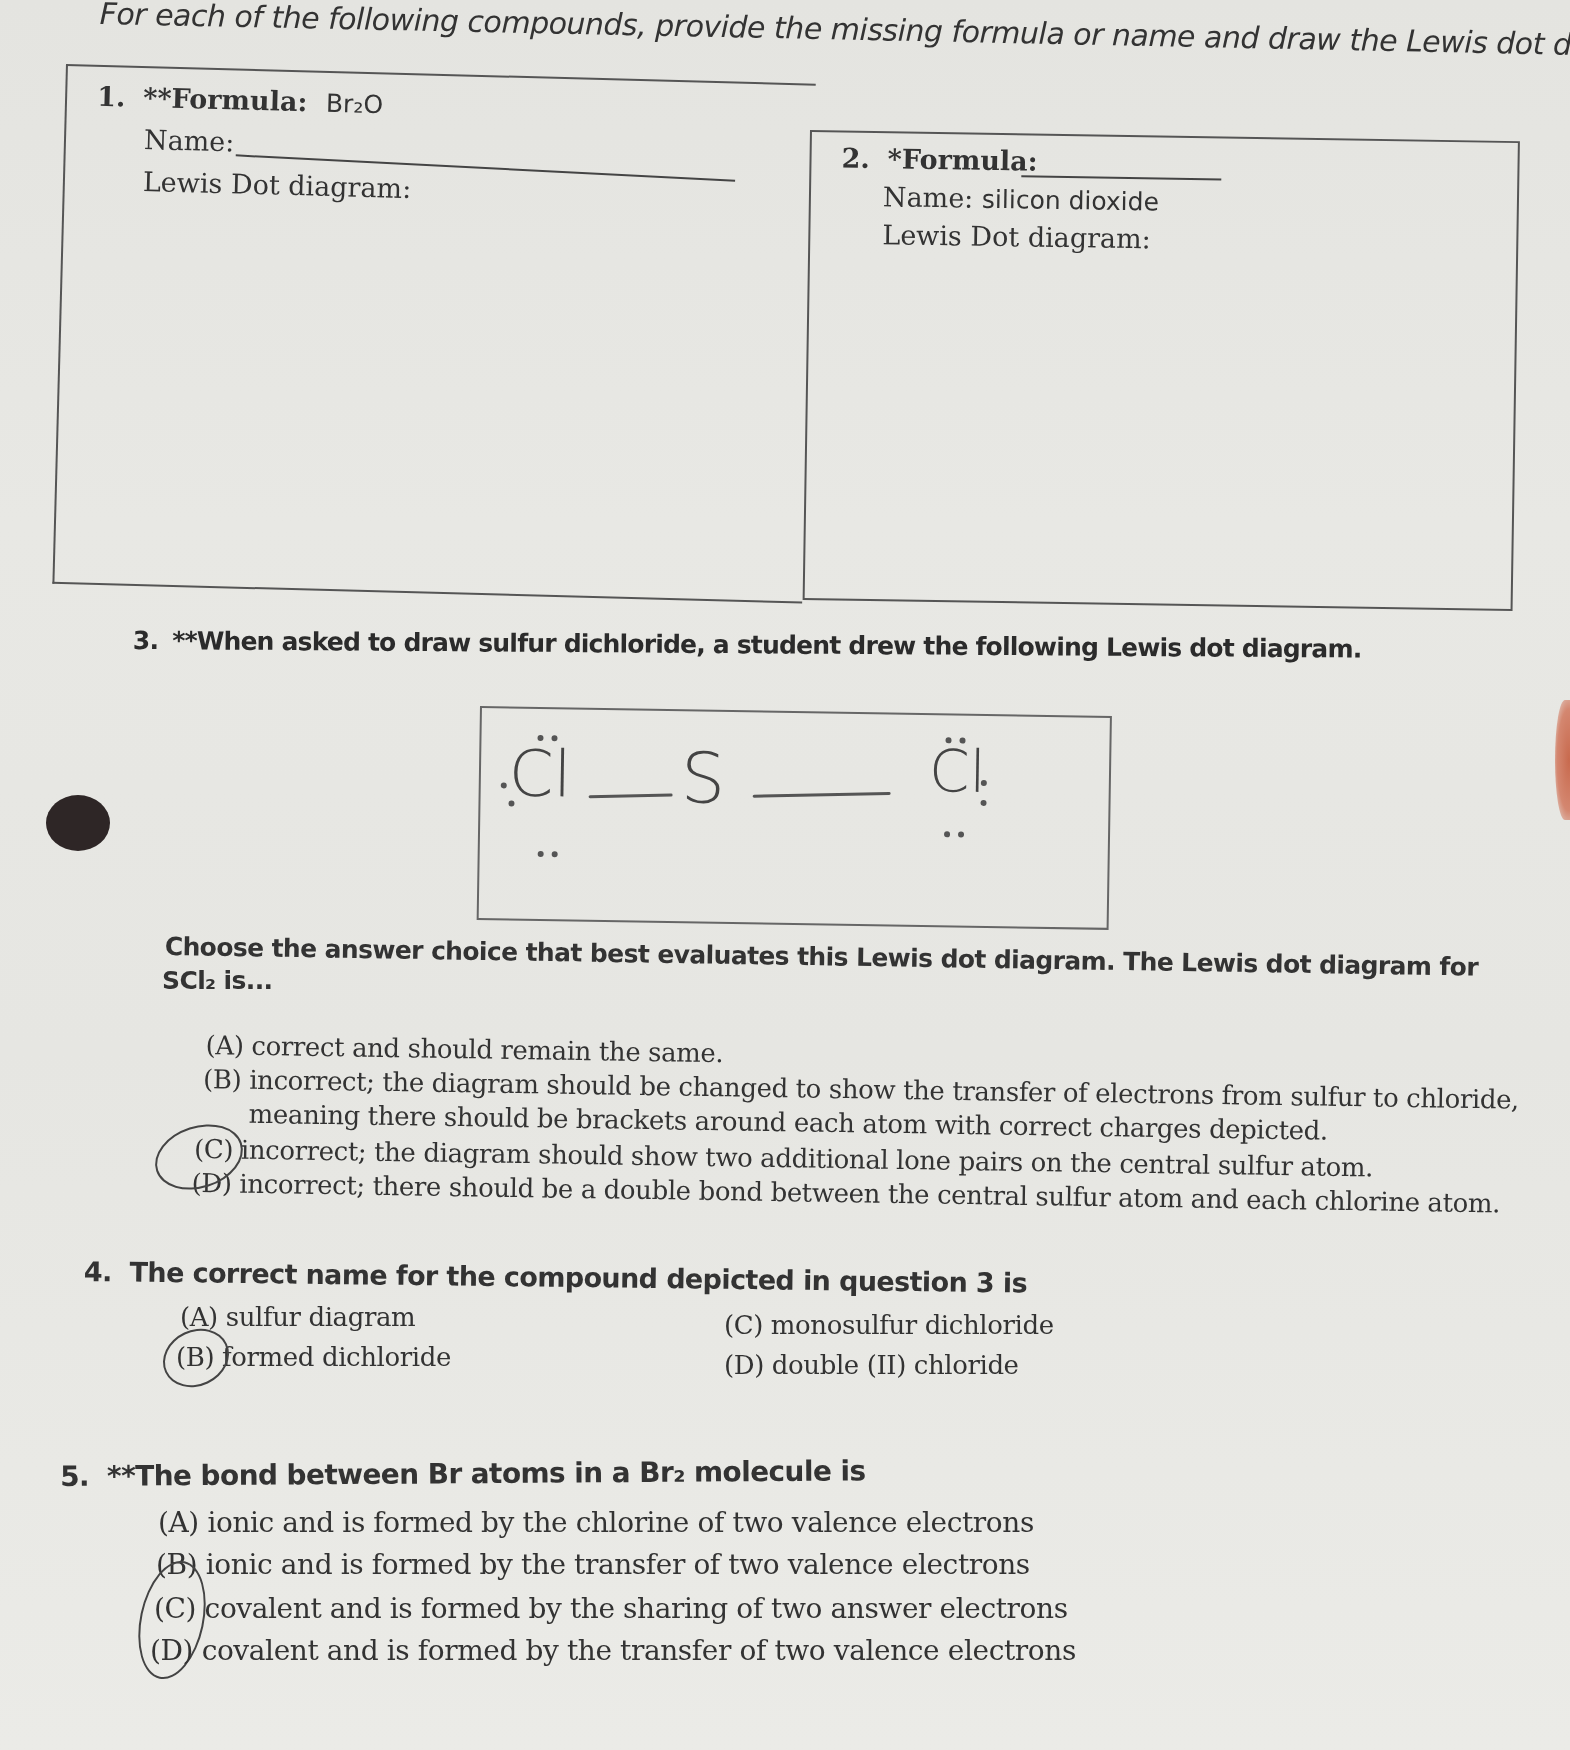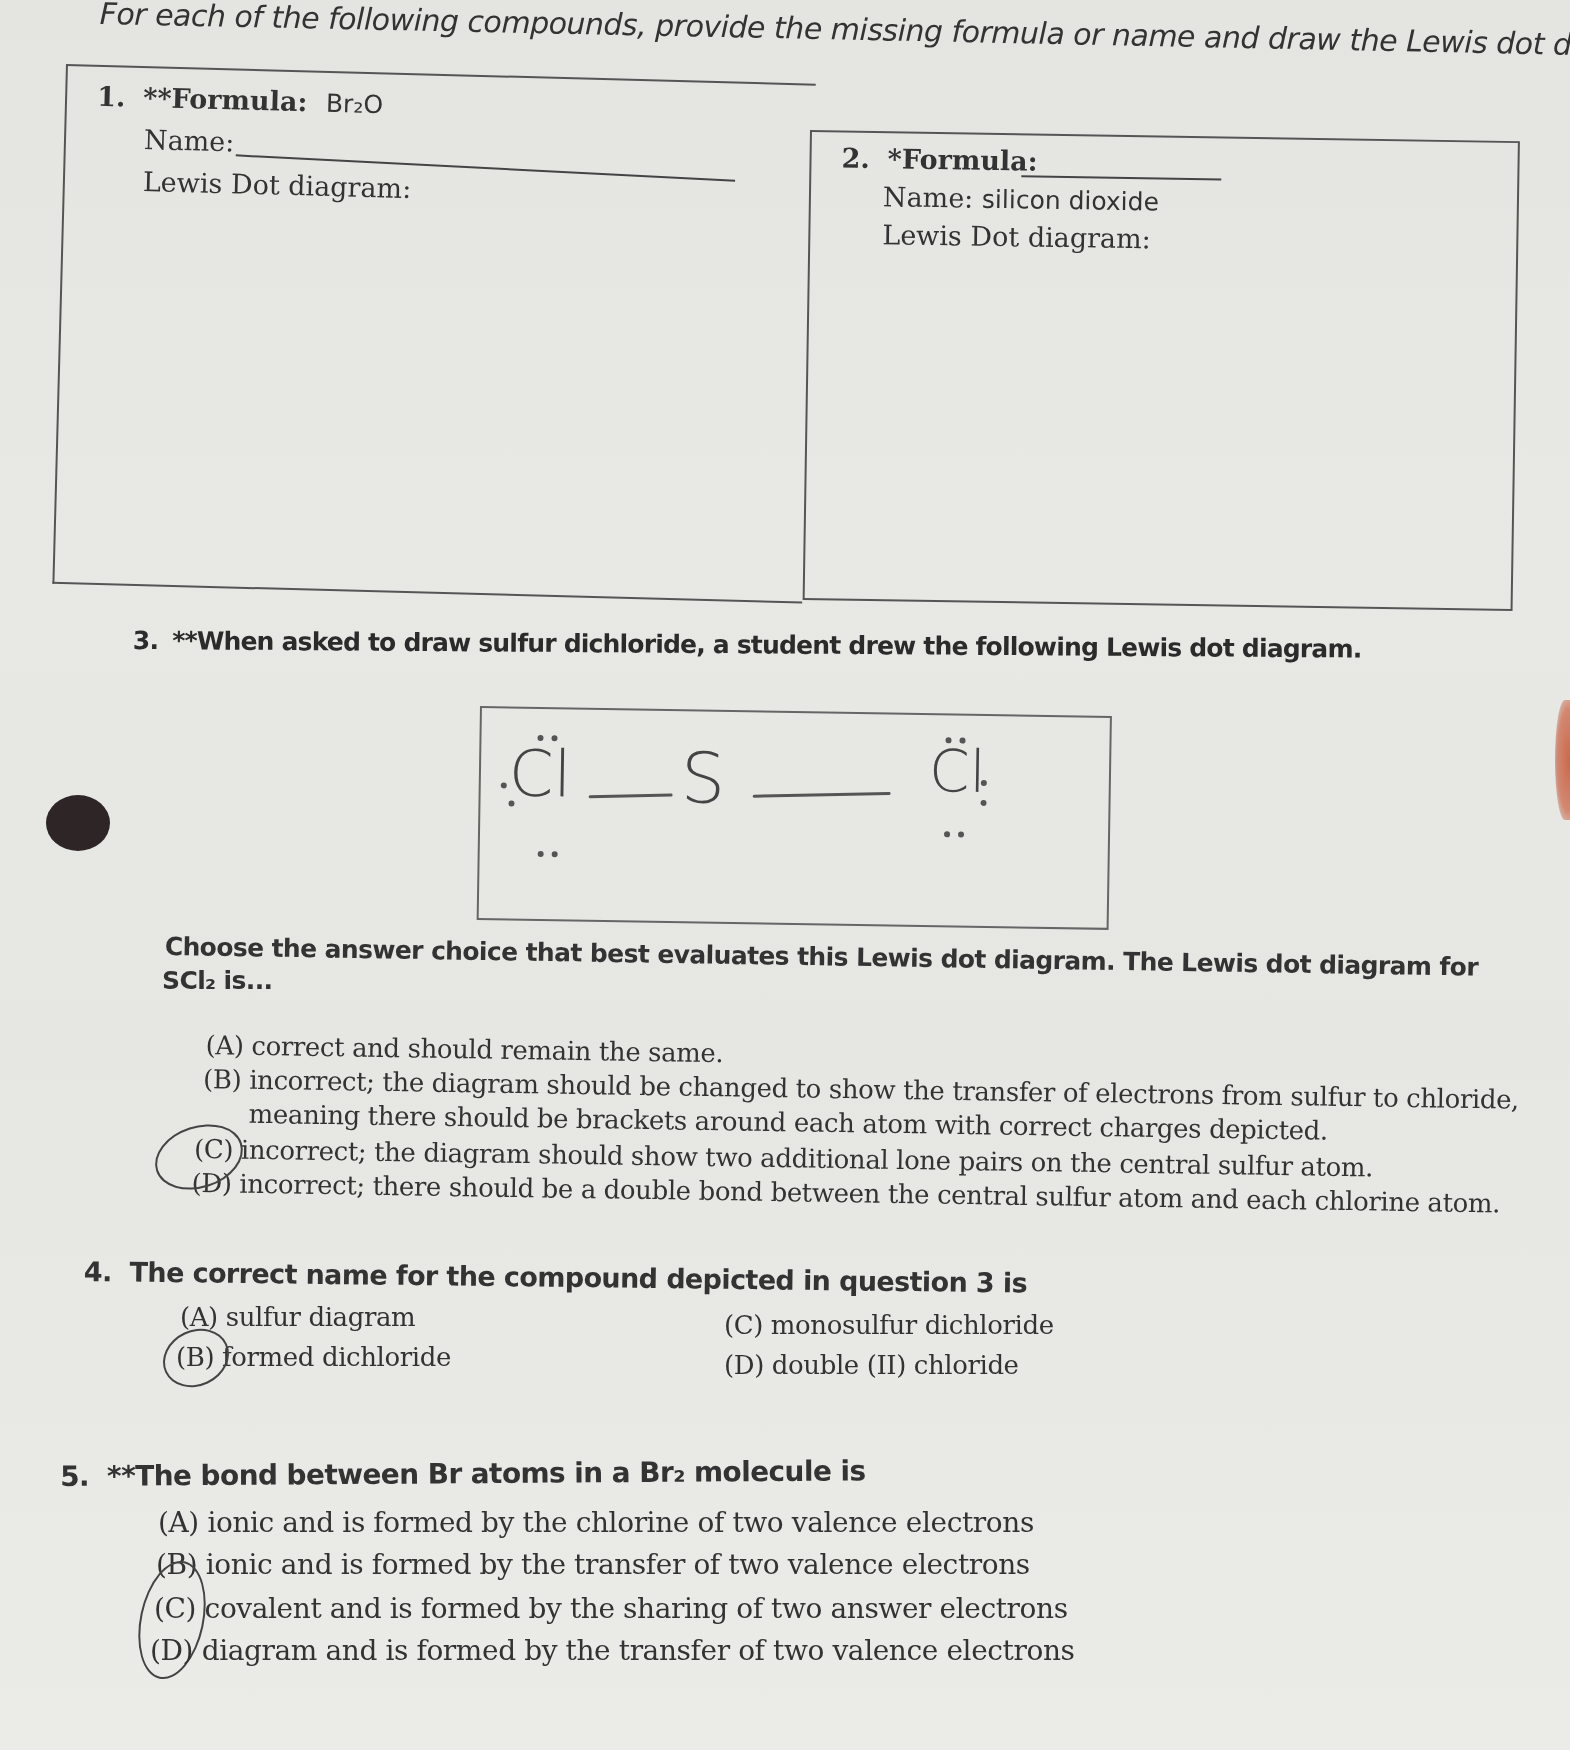--- a/index.html
+++ b/index.html
@@ -140,17 +140,17 @@
   <span>(A)</span> <span>ionic and is formed by the chlorine of two valence electrons</span>
 </div>
 <div class="choice" style="left:156px; top:1548px; font-size:28px;">
   <span>(B)</span> <span>ionic and is formed by the transfer of two valence electrons</span>
 </div>
 <div class="choice" style="left:154px; top:1592px; font-size:28px;">
   <span>(C)</span> <span>covalent and is formed by the sharing of two answer electrons</span>
 </div>
 <div class="circle" style="left:140px; top:1560px; width:64px; height:120px; transform: rotate(12deg);"></div>
 <div class="choice" style="left:150px; top:1634px; font-size:28px;">
-  <span>(D)</span> <span>diagram and is formed by the transfer of two valence electrons</span>
+  <span>(D)</span> <span>covalent and is formed by the transfer of two valence electrons</span>
 </div>
 
 <div class="hole" style="left:46px; top:795px; width:64px; height:56px;"></div>
 <div class="orange" style="left:1555px; top:700px; width:20px; height:120px;"></div>
 
 </body></html>

